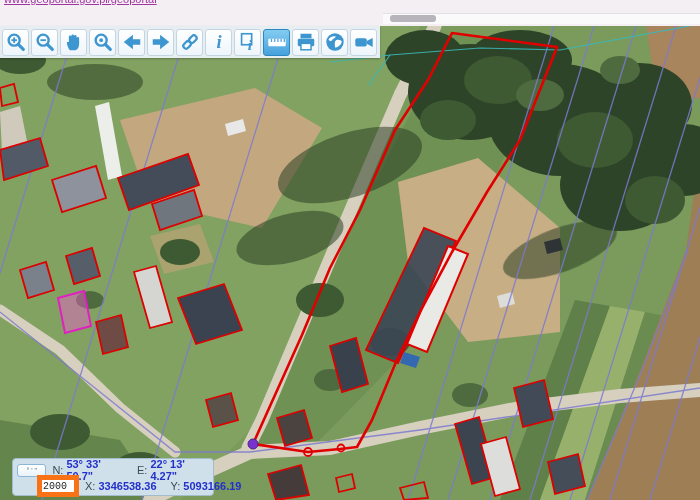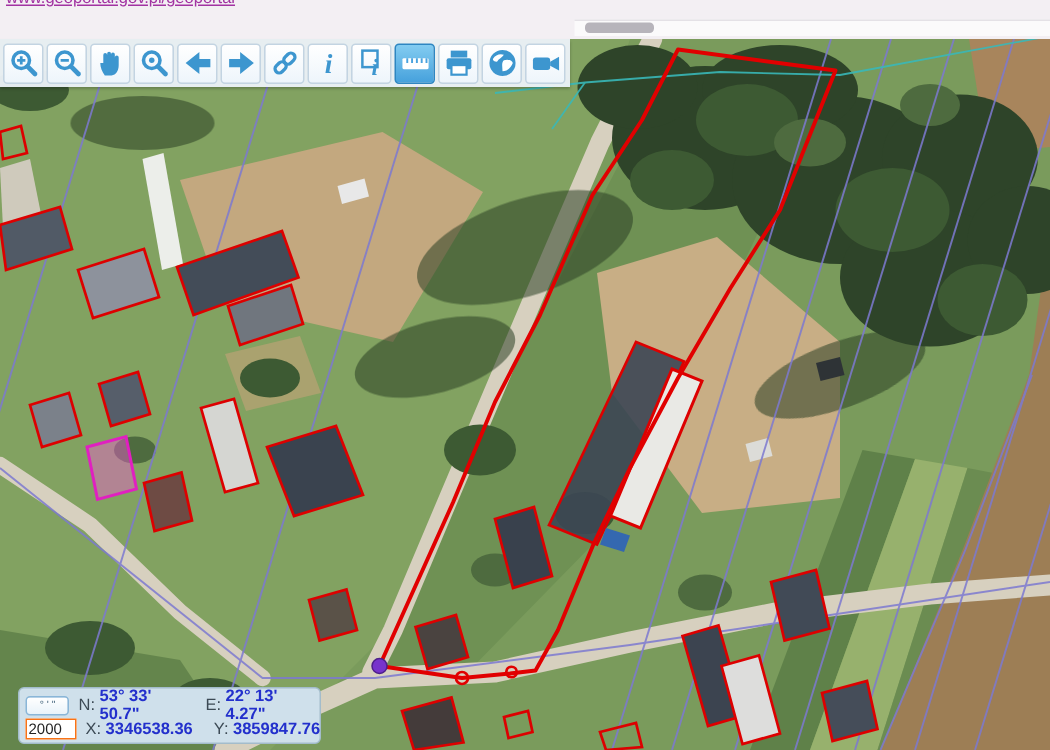--- a/index.html
+++ b/index.html
@@ -32,22 +32,22 @@
 
   
   #coords{position:absolute;left:12px;top:458px;width:202px;height:38px;
     background:#cfe0eb;border:1px solid #a3bccb;border-radius:4px;
     box-sizing:border-box;padding:3px 4px;font-size:11px;color:#33424d;}
   #coords .row{display:flex;align-items:center;height:16px;}
   #coords .cell-e{margin-left:12px;}
   .unitbtn{width:32px;height:13px;font-size:7px;line-height:11px;
     background:linear-gradient(#ffffff,#e9f3fa);border:1px solid #8ab6d8;
     border-radius:3px;color:#4a6a80;padding:0;cursor:pointer;}
-  .scaleinput{width:30px;height:12px;font-size:10px;border:1px solid #f97316;
-    padding:0 1px;font-family:Liberation Sans, sans-serif;color:#222;background:#fff;}
+  .scaleinput{width:30px;height:12px;font-size:10px;border:5px solid #f97316;
+    padding:0 1px;font-family:Liberation Mono, monospace;color:#222;background:#fff;margin-left:20px;}
   .clabel{font-weight:normal;color:#3c4a55;margin:0 3px 0 6px;}
   .cval{font-weight:bold;color:#2330cc;}
 </style>
 </head>
 <body>
 
 <div id="app">
 
   <div id="topstrip">
     <span id="toplink">www.geoportal.gov.pl/geoportal</span>
@@ -285,17 +285,17 @@
       <span class="clabel">N:</span>
       <span class="cval">53° 33' 50.7"</span>
       <span class="clabel cell-e">E:</span>
       <span class="cval">22° 13' 4.27"</span>
     </div>
     <div class="row">
       <input class="scaleinput" value="2000" style="">
       <span class="clabel">X:</span>
       <span class="cval">3346538.36</span>
       <span class="clabel" style="margin-left:14px">Y:</span>
-      <span class="cval">3859847.76</span>
+      <span class="cval">5093166.19</span>
     </div>
   </div>
 
 </div>
 
 </body></html>

